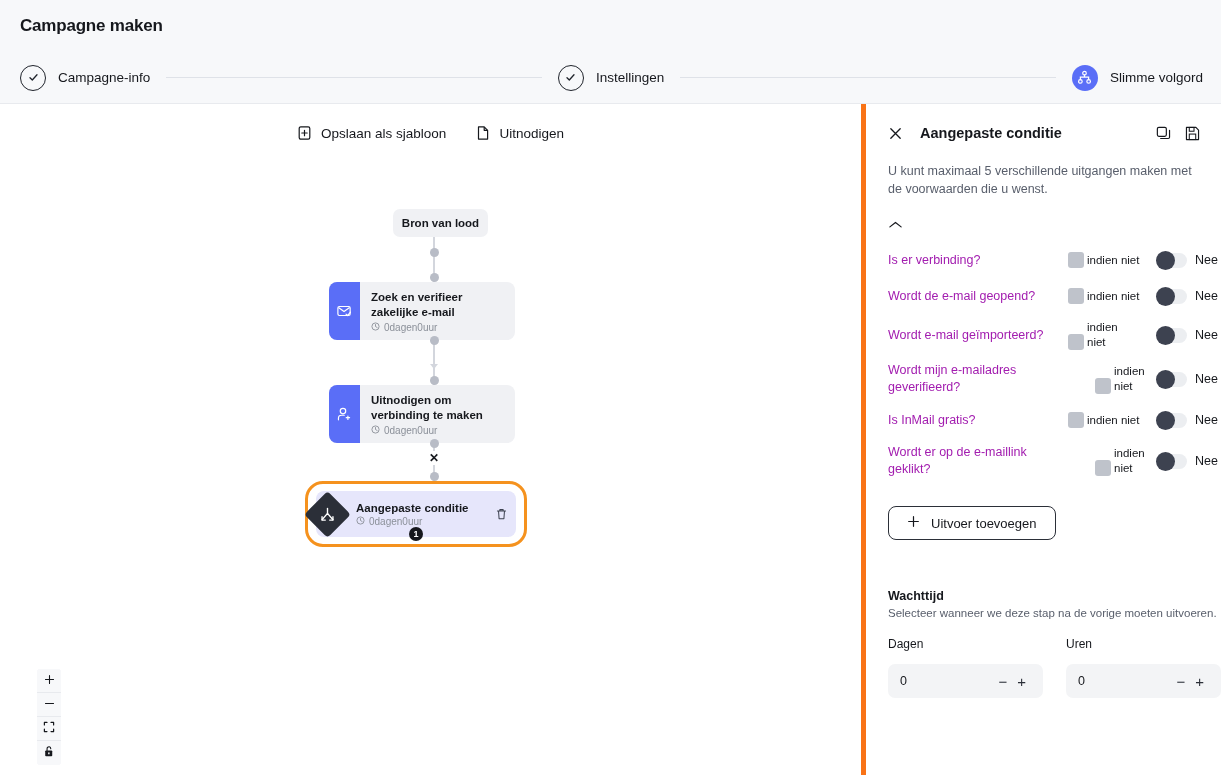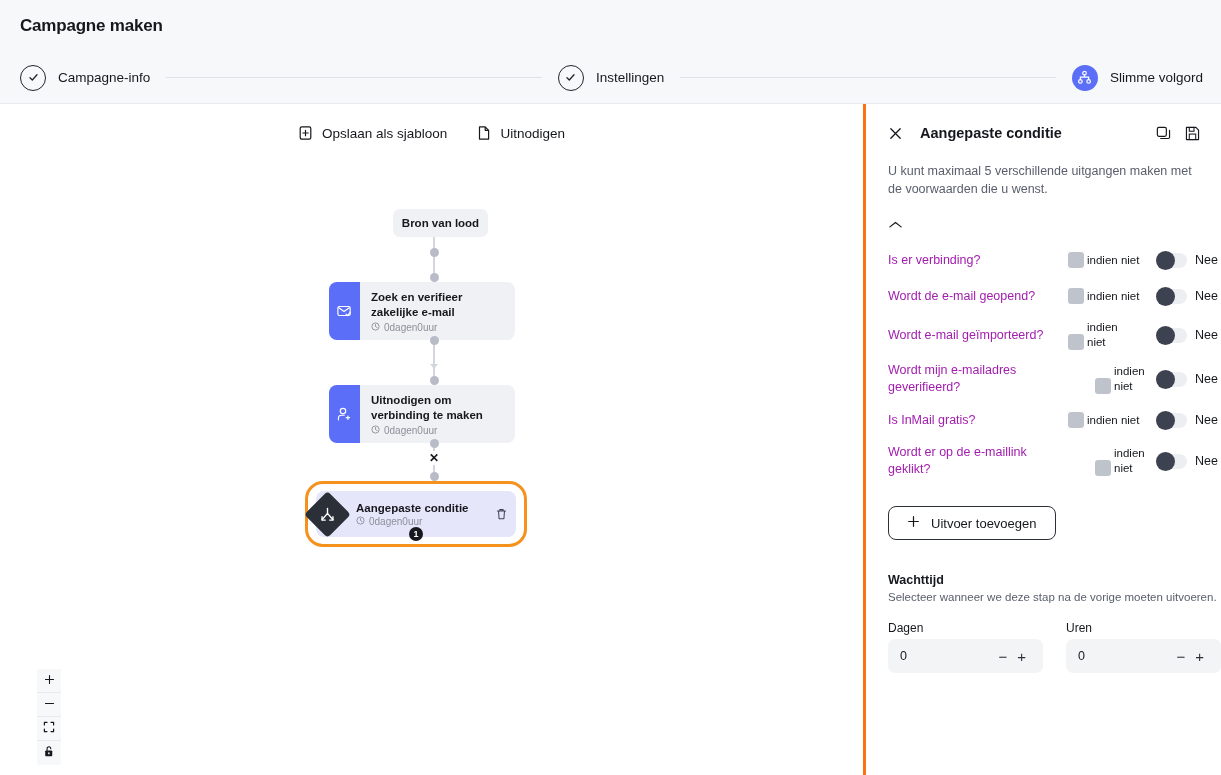--- a/index.html
+++ b/index.html
@@ -42,21 +42,21 @@
   .step-line { flex: 1 1 auto; height: 1px; background: #dfe2e8; margin: 0 16px; }
 
   
   .body-split { display: flex; height: calc(775px - 104px); }
 
   
   .canvas {
     position: relative;
     width: 1034px;
     background: #ffffff;
-    border-right: 3px solid #f97316;
+    border-right: 5px solid #f97316;
     overflow: hidden;
   }
   .canvas-toolbar {
     position: absolute;
     top: 6px; left: 0; right: 0;
     height: 46px;
     display: flex; align-items: center; justify-content: center;
     gap: 30px;
   }
   .tool-btn {
@@ -260,21 +260,21 @@
     position: relative; cursor: pointer; flex: 0 0 31px;
   }
   .toggle .knob {
     position: absolute; left: 0; top: -2px;
     width: 19px; height: 19px; border-radius: 50%;
     background: #3d4250;
   }
   .toggle-label { font-size: 12.5px; color: #16181d; white-space: nowrap; }
 
   .add-btn {
-    margin: 22px 0 0 22px;
+    margin: 22px 0 16px 22px;
     height: 34px;
     padding: 0 18px;
     display: inline-flex; align-items: center; gap: 11px;
     background: #fff;
     border: 1px solid #2b2f38;
     border-radius: 8px;
     font-size: 13px; font-family: inherit;
     cursor: pointer; color: #16181d;
   }
   .wait-title {
@@ -283,21 +283,21 @@
   }
   .wait-desc {
     margin: 4px 0 0 22px;
     font-size: 11.5px; color: #585e6b;
   }
   .steppers {
     display: flex; gap: 23px;
     margin: 18px 0 0 22px;
   }
   .stepper-group { width: 162px; }
-  .stepper-label { font-size: 12px; margin-bottom: 4px; }
+  .stepper-label { font-size: 12px; margin-bottom: 13px; }
   .stepper-box {
     height: 34px;
     background: #f3f4f6;
     border-radius: 7px;
     display: flex; align-items: center;
     padding: 0 12px;
   }
   .stepper-val { flex: 1 1 auto; font-size: 12.5px; }
   .spin-btn {
     background: none; border: none; cursor: pointer;

